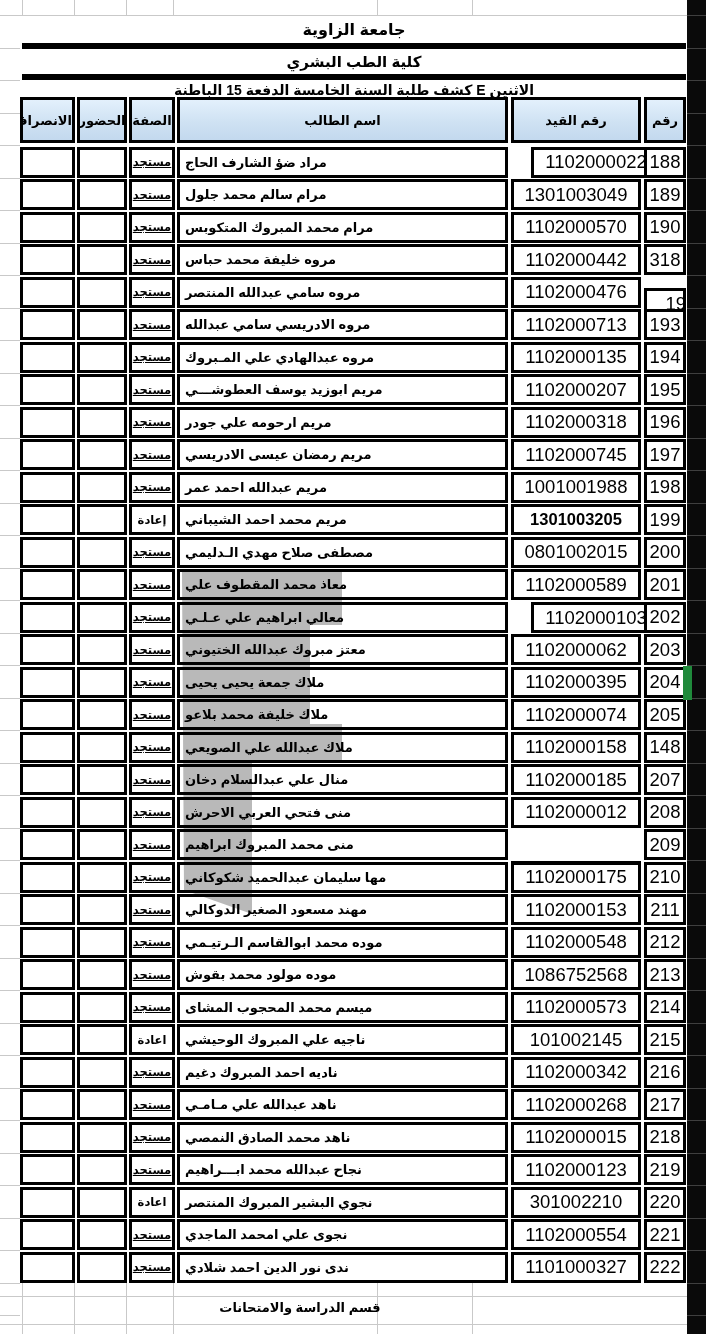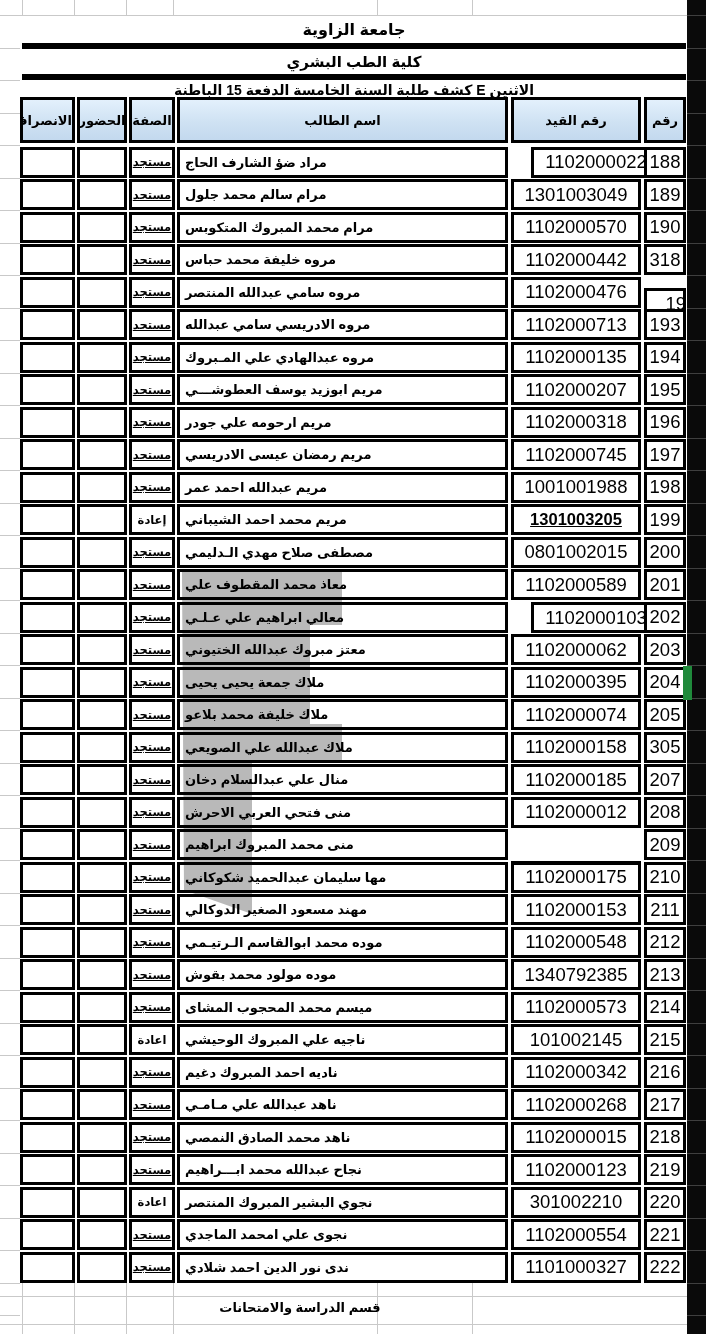--- a/index.html
+++ b/index.html
@@ -31,21 +31,21 @@
   .x-id{left:511px;width:130px;}
   .x-num{left:644px;width:42px;}
   .hdr-row{top:97px;height:46px;}
   .row-cell{height:31px;}
   .c-name{justify-content:flex-end;direction:rtl;padding:0 5px;font-size:13px;font-weight:700;white-space:nowrap;}
   .c-id{font-size:18.5px;font-weight:400;letter-spacing:0px;white-space:nowrap;}
   .c-num{font-size:18.5px;}
   .c-status{font-size:11.5px;font-weight:700;direction:rtl;white-space:nowrap;}
   .st-underline{text-decoration:underline;}
   .row-bold .c-name{font-weight:800;}
-  .row-bold .c-id{font-weight:800;font-size:16.5px;text-decoration:underline;}
+  .row-bold .c-id{font-weight:800;font-size:16.5px;}
   .row-bold .c-status{font-weight:800;}
   
   #watermark{
     position:absolute;left:182px;top:572px;width:160px;height:342px;
     background:#b9b9b9;mix-blend-mode:multiply;filter:blur(0.7px);
     clip-path:polygon(0px 0px,160px 0px,160px 53px,128px 53px,128px 152px,160px 152px,
                       160px 188px,70px 188px,70px 342px,2px 318px);
     z-index:6;pointer-events:none;
   }
   
@@ -278,21 +278,21 @@
       <div class="cell row-cell x-name c-name t-name" style="top: 699px;">ملاك خليفة محمد بلاعو</div>
       <div class="cell row-cell x-id c-id t-id" style="top: 699px;">1102000074</div>
       <div class="cell row-cell x-num c-num t-num" style="top: 699px;">205</div>
     </div>
       <div class="rowgrp">
       <div class="cell row-cell x-depart t-depart" style="top: 731.5px;"></div>
       <div class="cell row-cell x-attend t-attend" style="top: 731.5px;"></div>
       <div class="cell row-cell x-status c-status t-status st-underline" style="top: 731.5px;">مستجد</div>
       <div class="cell row-cell x-name c-name t-name" style="top: 731.5px;">ملاك عبدالله علي الصويعي</div>
       <div class="cell row-cell x-id c-id t-id" style="top: 731.5px;">1102000158</div>
-      <div class="cell row-cell x-num c-num t-num" style="top: 731.5px;">305</div>
+      <div class="cell row-cell x-num c-num t-num" style="top: 731.5px;">148</div>
     </div>
       <div class="rowgrp">
       <div class="cell row-cell x-depart t-depart" style="top: 764px;"></div>
       <div class="cell row-cell x-attend t-attend" style="top: 764px;"></div>
       <div class="cell row-cell x-status c-status t-status st-underline" style="top: 764px;">مستجد</div>
       <div class="cell row-cell x-name c-name t-name" style="top: 764px;">منال علي عبدالسلام دخان</div>
       <div class="cell row-cell x-id c-id t-id" style="top: 764px;">1102000185</div>
       <div class="cell row-cell x-num c-num t-num" style="top: 764px;">207</div>
     </div>
       <div class="rowgrp">
@@ -333,21 +333,21 @@
       <div class="cell row-cell x-status c-status t-status st-underline" style="top: 926.5px;">مستجد</div>
       <div class="cell row-cell x-name c-name t-name" style="top: 926.5px;">موده محمد ابوالقاسم الـرتيـمي</div>
       <div class="cell row-cell x-id c-id t-id" style="top: 926.5px;">1102000548</div>
       <div class="cell row-cell x-num c-num t-num" style="top: 926.5px;">212</div>
     </div>
       <div class="rowgrp">
       <div class="cell row-cell x-depart t-depart" style="top: 959px;"></div>
       <div class="cell row-cell x-attend t-attend" style="top: 959px;"></div>
       <div class="cell row-cell x-status c-status t-status st-underline" style="top: 959px;">مستجد</div>
       <div class="cell row-cell x-name c-name t-name" style="top: 959px;">موده مولود محمد  بقوش</div>
-      <div class="cell row-cell x-id c-id t-id" style="top: 959px;">1340792385</div>
+      <div class="cell row-cell x-id c-id t-id" style="top: 959px;">1086752568</div>
       <div class="cell row-cell x-num c-num t-num" style="top: 959px;">213</div>
     </div>
       <div class="rowgrp">
       <div class="cell row-cell x-depart t-depart" style="top: 991.5px;"></div>
       <div class="cell row-cell x-attend t-attend" style="top: 991.5px;"></div>
       <div class="cell row-cell x-status c-status t-status st-underline" style="top: 991.5px;">مستجد</div>
       <div class="cell row-cell x-name c-name t-name" style="top: 991.5px;">ميسم محمد المحجوب المشاى</div>
       <div class="cell row-cell x-id c-id t-id" style="top: 991.5px;">1102000573</div>
       <div class="cell row-cell x-num c-num t-num" style="top: 991.5px;">214</div>
     </div>

